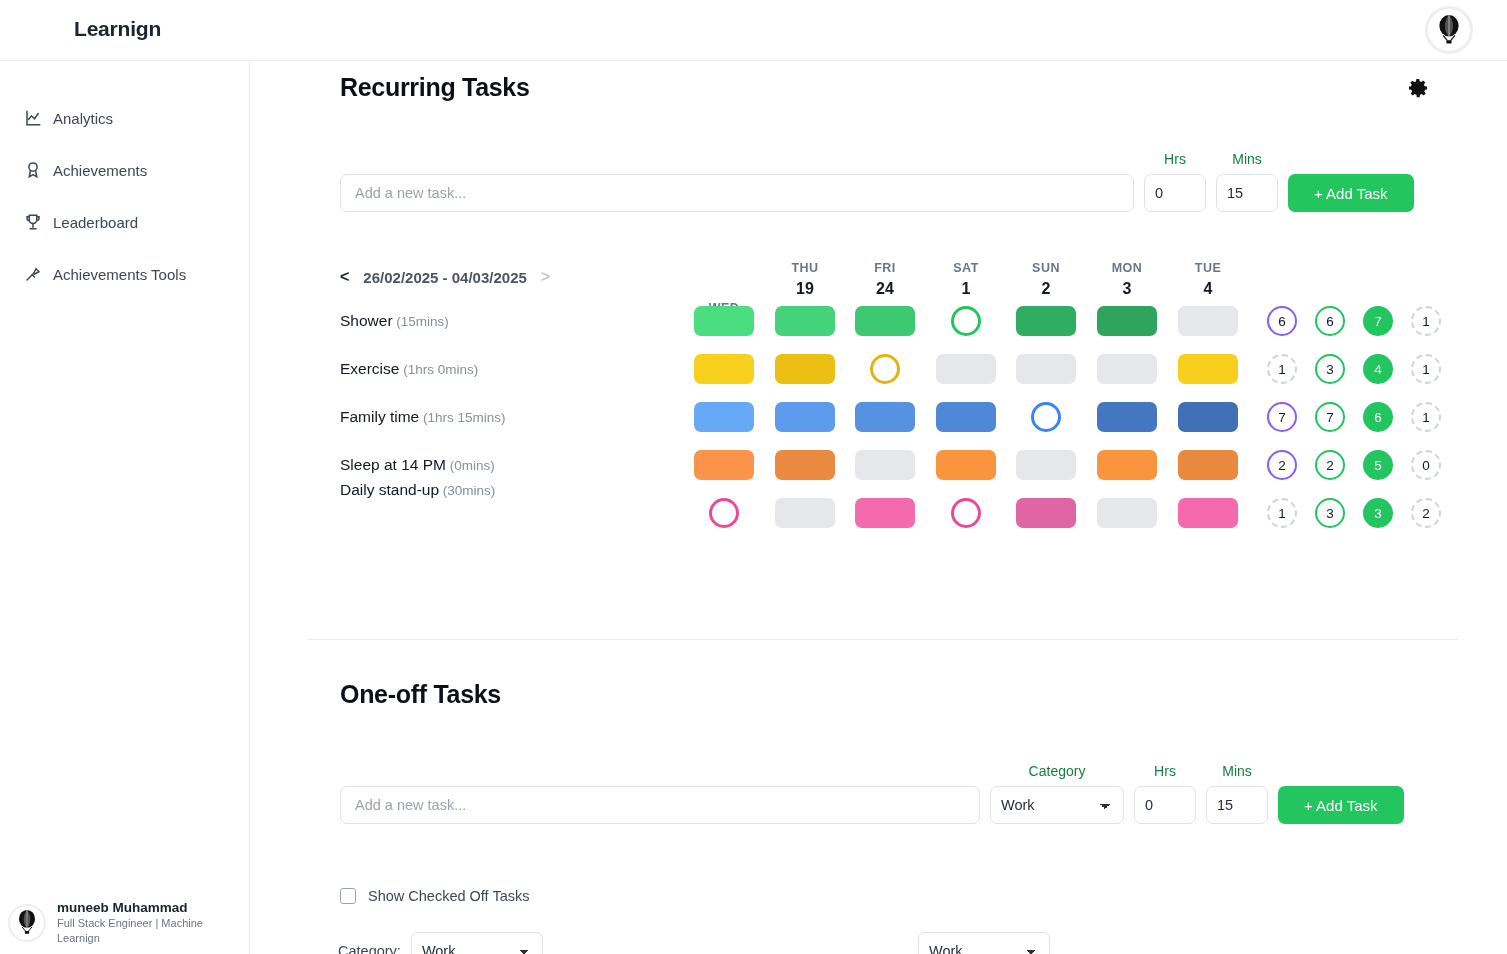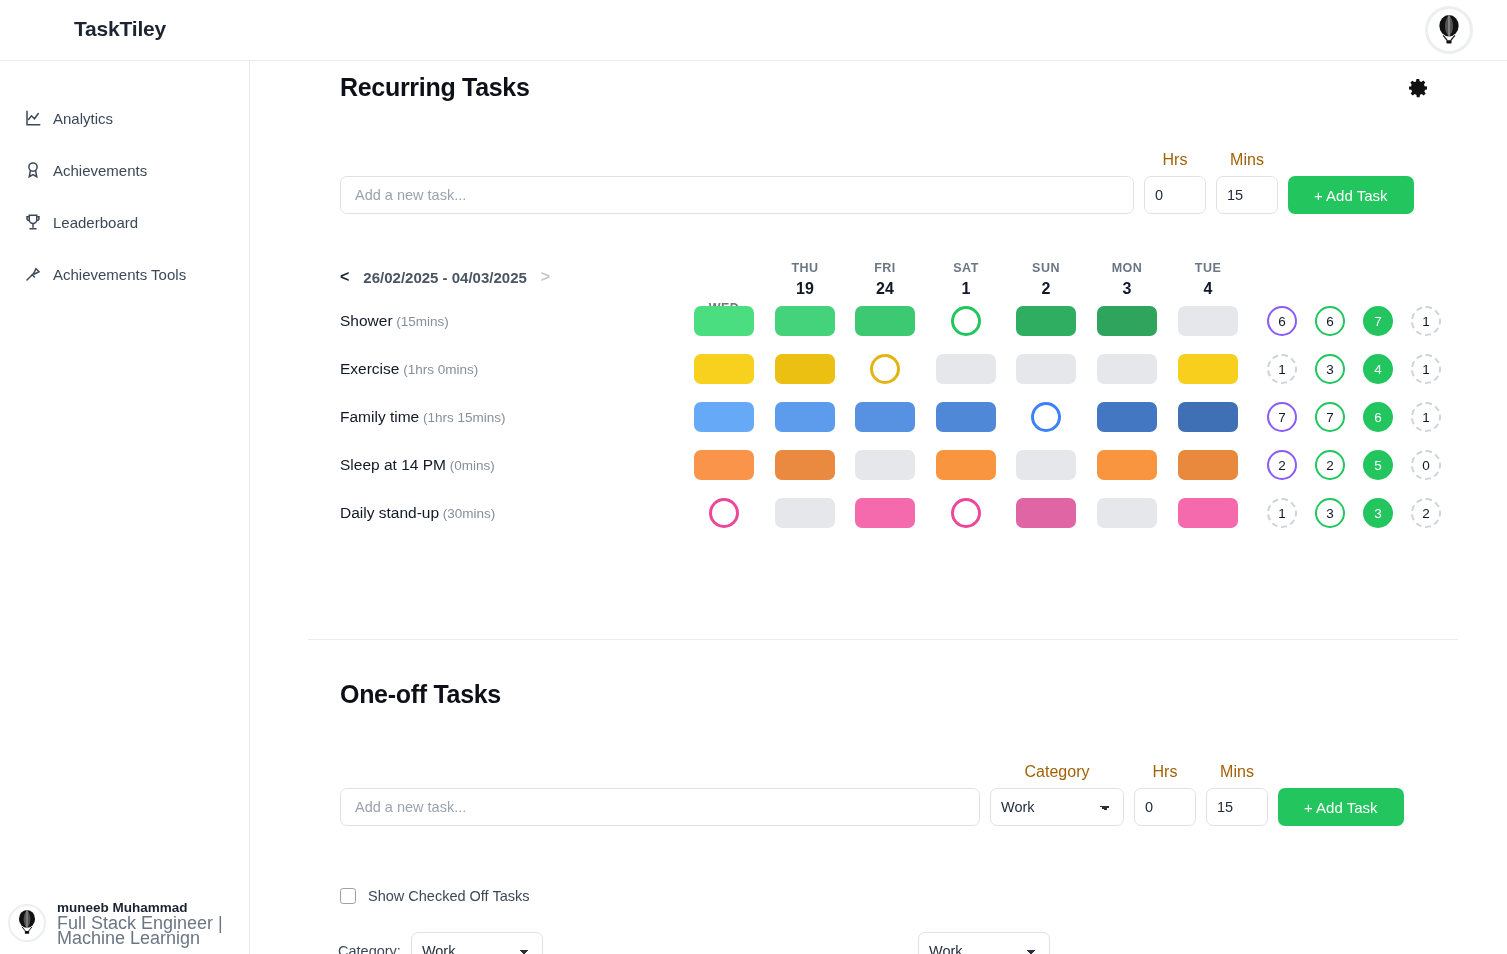--- a/index.html
+++ b/index.html
@@ -48,39 +48,39 @@
   .profile {
     position: absolute; left: 8px; bottom: 8px; width: 236px;
     display: flex; align-items: center; gap: 11px;
   }
   .profile-pic {
     width: 38px; height: 38px; flex: 0 0 38px; border-radius: 50%;
     border: 2px solid #eceef0; background: #fff;
     display: flex; align-items: center; justify-content: center;
   }
   .profile-name { font-size: 13.5px; font-weight: bold; color: #1b2430; line-height: 17px; }
-  .profile-role { font-size: 18px; color: #6b7684; line-height: 15px; max-width: 176px; }
+  .profile-role { font-size: 11px; color: #6b7684; line-height: 15px; max-width: 176px; }
 
   
   .main { position: absolute; left: 250px; top: 61px; width: 1257px; height: 893px; background:#fff; }
 
   .sect-title { font-size: 25px; font-weight: bold; color: #0d1117; letter-spacing: -.3px; }
 
   .gear-btn { position: absolute; right: 77px; top: 15px; cursor: pointer; }
 
   
   .addrow { position: absolute; display: flex; align-items: flex-end; gap: 10px; }
   .task-input {
     height: 38px; border: 1px solid #dfe3e8; border-radius: 7px;
     padding: 0 14px; font-size: 14.5px; color: #1f2937;
     font-family: "Liberation Sans", sans-serif; background: #fff;
   }
   .task-input::placeholder { color: #9aa3ad; }
   .fieldwrap { display: flex; flex-direction: column; align-items: center; }
-  .fieldlabel { font-size: 16px; color: #a16207; margin-bottom: 7px; }
+  .fieldlabel { font-size: 14px; color: #15803d; margin-bottom: 7px; }
   .num-input {
     width: 62px; height: 38px; border: 1px solid #dfe3e8; border-radius: 7px;
     padding: 0 10px; font-size: 14.5px; color: #1f2937; text-align: left;
     font-family: "Liberation Sans", sans-serif; background:#fff;
   }
   .addbtn {
     height: 38px; padding: 0 26px; border: none; border-radius: 7px;
     background: #22c55e; color: #fff; font-size: 15px; cursor: pointer;
     font-family: "Liberation Sans", sans-serif;
   }
@@ -133,21 +133,21 @@
   }
 
   .checkrow { position: absolute; left: 340px; top: 827px; display: flex; align-items: center; gap: 12px; }
   .cbox { width: 16px; height: 16px; border: 1.6px solid #9aa3ad; border-radius: 3px; background: #fff; cursor: pointer; flex:0 0 16px;}
   .checklabel { font-size: 14.5px; color: #3c4858; }
 </style>
 </head>
 <body>
 
 <div class="topbar">
-  <div class="brand">TaskTiley</div>
+  <div class="brand">Learnign</div>
   <div class="avatar-top">
     <svg class="balloon" width="26" height="30" viewBox="0 0 24 28">
       <ellipse cx="12" cy="10" rx="9" ry="10" fill="#111"></ellipse>
       <path d="M12 0 C7 5 7 16 12 20 C17 16 17 5 12 0Z" fill="#fff" opacity=".28"></path>
       <path d="M12 0 L12 20" stroke="#fff" stroke-width="1" opacity=".5"></path>
       <path d="M6.5 19 L10.5 24 M17.5 19 L13.5 24" stroke="#111" stroke-width="1.1" fill="none"></path>
       <rect x="9.6" y="23.5" width="4.8" height="3.2" rx="0.7" fill="#111"></rect>
     </svg>
   </div>
 </div>
@@ -308,21 +308,21 @@
       <div class="tile" style="left: 525px; top: 389px; background: rgb(234, 138, 64);"></div>
       <div class="tile" style="left: 605px; top: 389px; background: rgb(229, 231, 235);"></div>
       <div class="tile" style="left: 686px; top: 389px; background: rgb(249, 148, 63);"></div>
       <div class="tile" style="left: 766px; top: 389px; background: rgb(229, 231, 235);"></div>
       <div class="tile" style="left: 847px; top: 389px; background: rgb(249, 148, 63);"></div>
       <div class="tile" style="left: 928px; top: 389px; background: rgb(232, 137, 62);"></div>
       <div class="badge purple" style="left: 1017px; top: 389px;">2</div>
       <div class="badge greenline" style="left: 1065px; top: 389px;">2</div>
       <div class="badge greenfill" style="left: 1113px; top: 389px;">5</div>
       <div class="badge dashed" style="left: 1161px; top: 389px;">0</div>
-      <div class="rowlabel" style="top: 443px; left: 90px;"><span>Daily stand-up</span><span class="dur"> (30mins)</span></div>
+      <div class="rowlabel" style="top: 420px; left: 90px;"><span>Daily stand-up</span><span class="dur"> (30mins)</span></div>
       <div class="ring" style="left: 459px; top: 437px; border-color: rgb(236, 72, 153);"></div>
       <div class="tile" style="left: 525px; top: 437px; background: rgb(229, 231, 235);"></div>
       <div class="tile" style="left: 605px; top: 437px; background: rgb(245, 105, 173);"></div>
       <div class="ring" style="left: 701px; top: 437px; border-color: rgb(236, 72, 153);"></div>
       <div class="tile" style="left: 766px; top: 437px; background: rgb(224, 101, 165);"></div>
       <div class="tile" style="left: 847px; top: 437px; background: rgb(229, 231, 235);"></div>
       <div class="tile" style="left: 928px; top: 437px; background: rgb(245, 105, 173);"></div>
       <div class="badge dashed" style="left: 1017px; top: 437px;">1</div>
       <div class="badge greenline" style="left: 1065px; top: 437px;">3</div>
       <div class="badge greenfill" style="left: 1113px; top: 437px;">3</div>

